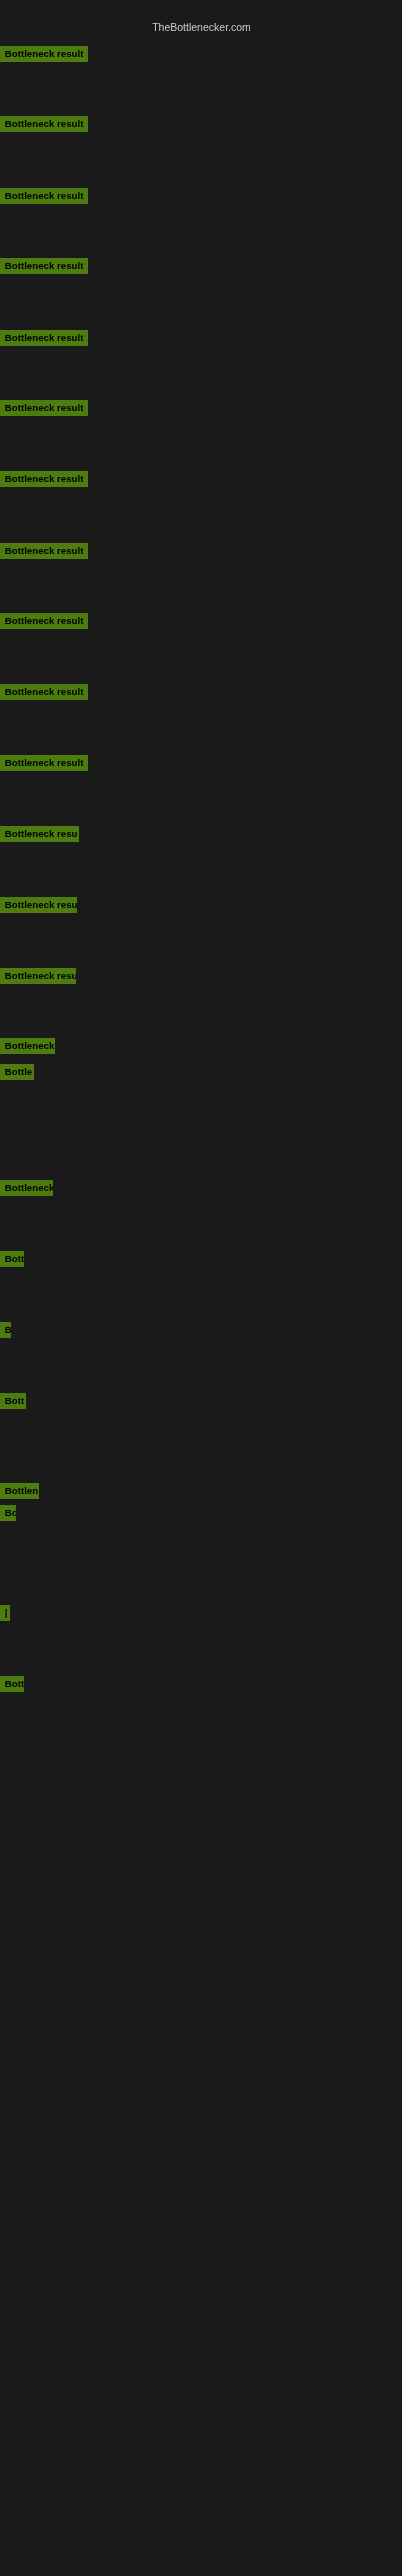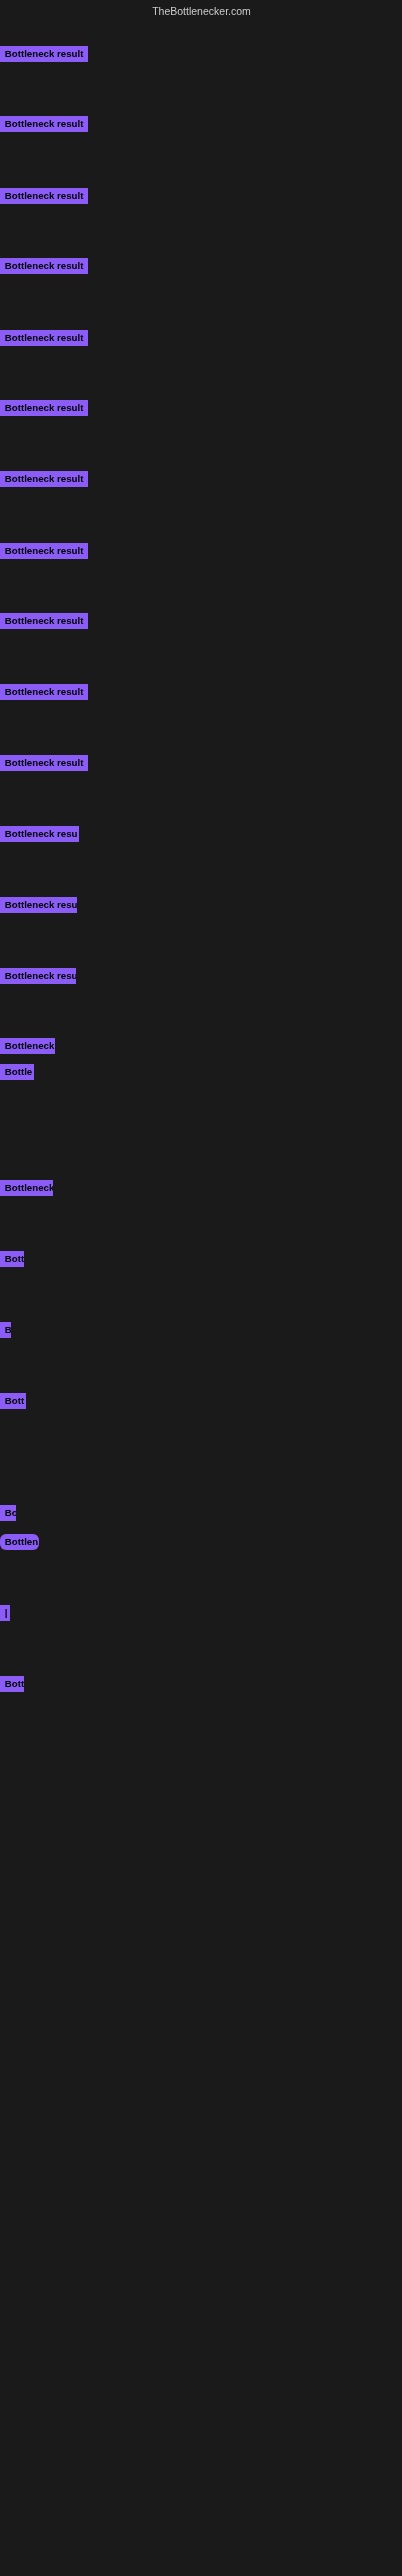--- a/index.html
+++ b/index.html
@@ -15,27 +15,27 @@
       font-family: Arial, sans-serif;
       position: relative;
     }
 
     .site-title {
       text-align: center;
       color: #cccccc;
       font-size: 10.5px;
       padding: 4.8px 0;
       position: absolute;
-      top: 0;
+      top: 16px;
       left: 0;
       right: 0;
     }
 
     .bottleneck-label {
-      background-color: #8b5cf6;
+      background-color: #4d7c0f;
       color: #000000;
       font-size: 9.7px;
       font-weight: bold;
       padding: 2.4px 4.8px;
       display: inline-block;
       position: absolute;
       left: 0;
       white-space: nowrap;
       overflow: hidden;
     }
@@ -60,17 +60,17 @@
     <div class="bottleneck-label" style="top: 826px; max-width: 79px;">Bottleneck resu</div>
     <div class="bottleneck-label" style="top: 897px; max-width: 77px;">Bottleneck resu</div>
     <div class="bottleneck-label" style="top: 968px; max-width: 76px;">Bottleneck resu</div>
     <div class="bottleneck-label" style="top: 1038px; max-width: 55px;">Bottleneck</div>
     <div class="bottleneck-label" style="top: 1064px; max-width: 34px;">Bottle</div>
     <div class="bottleneck-label" style="top: 1180px; max-width: 53px;">Bottleneck</div>
     <div class="bottleneck-label" style="top: 1251px; max-width: 24px;">Bott</div>
     <div class="bottleneck-label" style="top: 1322px; max-width: 11.3px;">B</div>
     <div class="bottleneck-label" style="top: 1393px; max-width: 26px;">Bott</div>
     <div class="bottleneck-label" style="top: 1505px; max-width: 16px;">Bo</div>
-    <div class="bottleneck-label" style="top: 1534px; max-width: 39px; border-radius: 6px;">Bottlen</div>
+    <div class="bottleneck-label" style="top: 1483px; max-width: 39px;">Bottlen</div>
     <div class="bottleneck-label" style="top: 1605px; max-width: 4.8px;">|</div>
     <div class="bottleneck-label" style="top: 1676px; max-width: 24px;">Bott</div>
   </div>
 
 
 </body></html>

